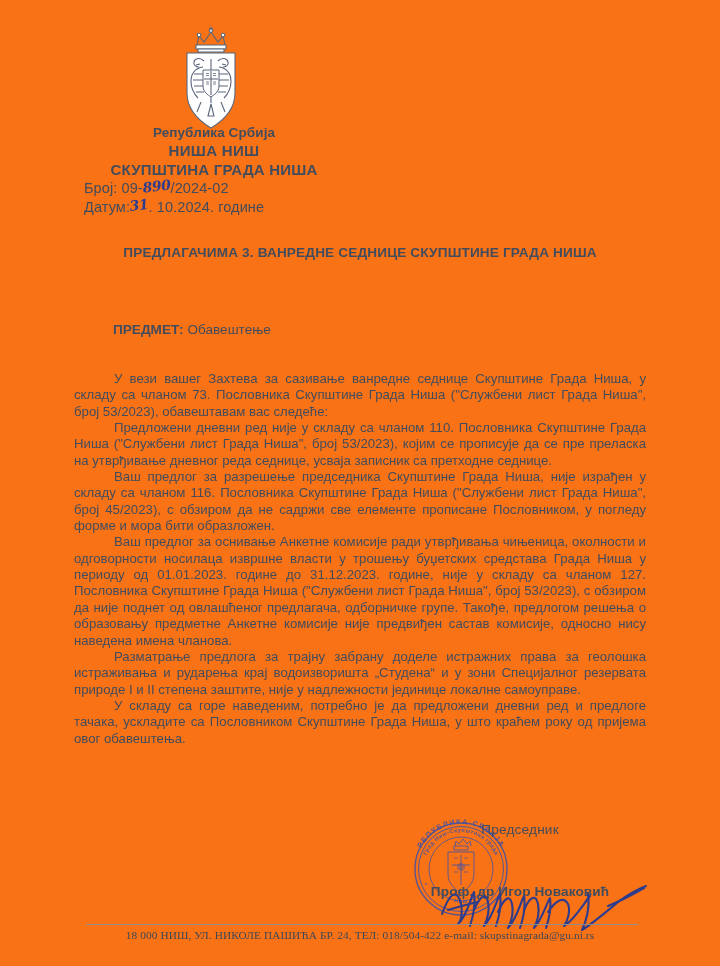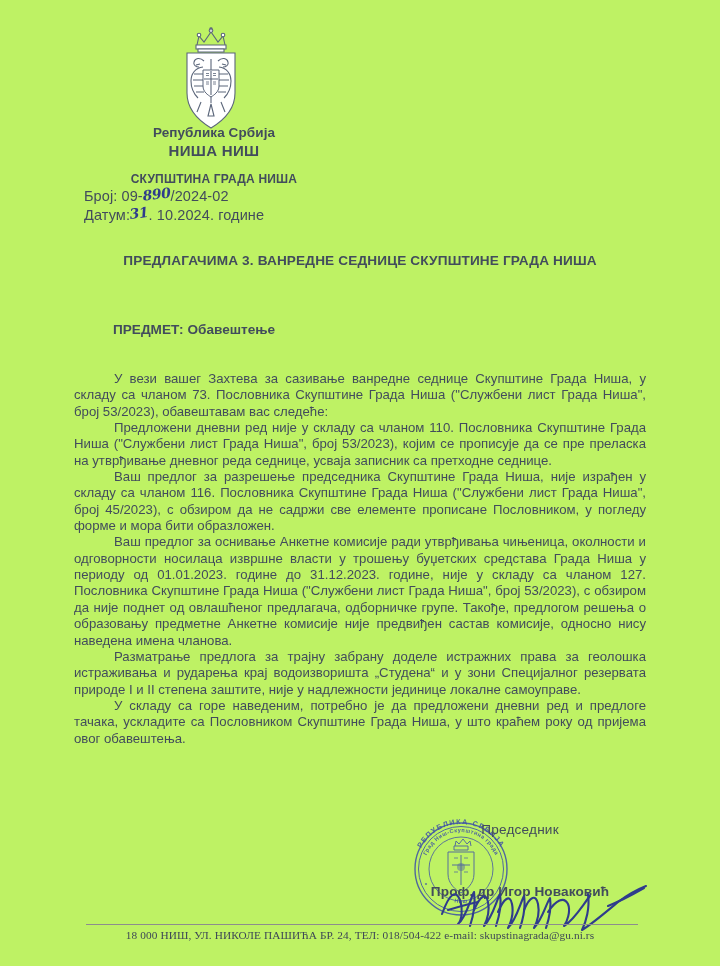--- a/index.html
+++ b/index.html
@@ -2,62 +2,62 @@
 <html><head>
 <meta charset="utf-8">
 <style>
   html,body{margin:0;padding:0;background:#fff;}
   body{
     width:720px;height:966px;position:relative;overflow:hidden;
     font-family:"Liberation Sans","DejaVu Sans",sans-serif;
     color:#424c5c;
     -webkit-font-smoothing:antialiased;
   }
-  .page{position:absolute;inset:0;background:#bef264;}
+  .page{position:absolute;inset:0;background:#f97316;}
 
   
   .emblem{
     position:absolute;left:170px;top:24px;width:82px;height:108px;
   }
   .emblem svg{display:block;width:82px;height:108px;}
 
   
   .letterhead{
     position:absolute;left:84px;top:124px;width:260px;
     line-height:1.27;
   }
   .lh-line{white-space:nowrap;}
   .lh-c{text-align:center;}
   .lh-l{text-align:left;}
   .lh-republika{font-size:13.5px;font-weight:bold;letter-spacing:.1px;}
   .lh-grad{font-size:15px;font-weight:bold;letter-spacing:.3px;}
-  .lh-skupstina{font-size:12px;font-weight:bold;letter-spacing:.2px;margin-top:12px;}
+  .lh-skupstina{font-size:15px;font-weight:bold;letter-spacing:.2px;}
   .lh-broj,.lh-datum{font-size:14.5px;font-weight:normal;letter-spacing:.1px;}
   .ink{
     font-family:"DejaVu Serif",serif;
     font-style:italic;font-weight:bold;
     color:#2f3c8c;
     font-size:14px;
     display:inline-block;
     transform:rotate(-7deg) translateY(-2px);
     letter-spacing:-.5px;
   }
 
   
   .addressee{
-    position:absolute;left:60px;top:252px;width:600px;text-align:center;
+    position:absolute;left:60px;top:244px;width:600px;text-align:center;
   }
   .addr-1{font-size:13.6px;font-weight:bold;letter-spacing:.15px;line-height:1.35;}
   .addr-2{font-size:13.6px;font-weight:bold;letter-spacing:.1px;line-height:1.45;}
 
   .subject{
     position:absolute;left:113px;top:320px;font-size:13.6px;line-height:1.4;
   }
   .subject b{font-weight:bold;}
-  .subject span{font-weight:bold;}
+  .subject span{font-weight:normal;}
 
   
   .body{
     position:absolute;left:74px;top:371px;width:572px;
     font-size:13.2px;line-height:16.35px;
     text-align:justify;
   }
   .body p{margin:0;text-indent:40px;}
 
   

